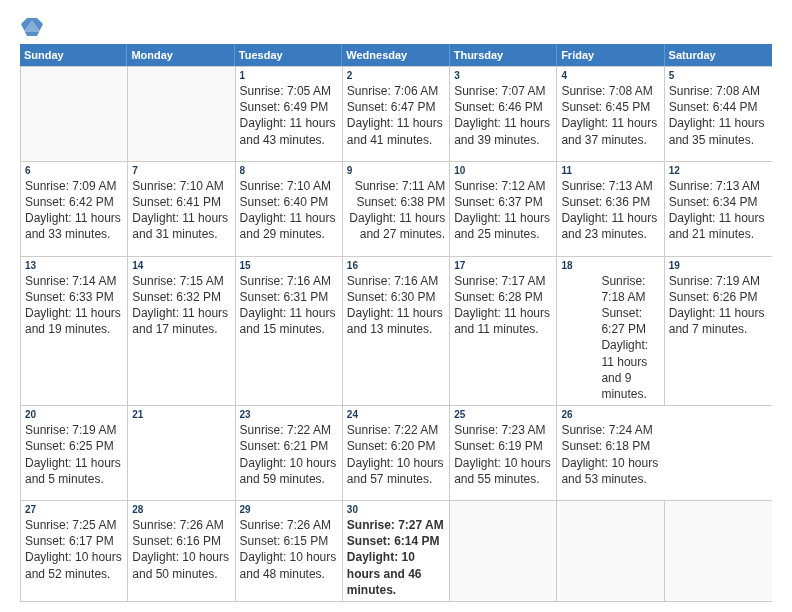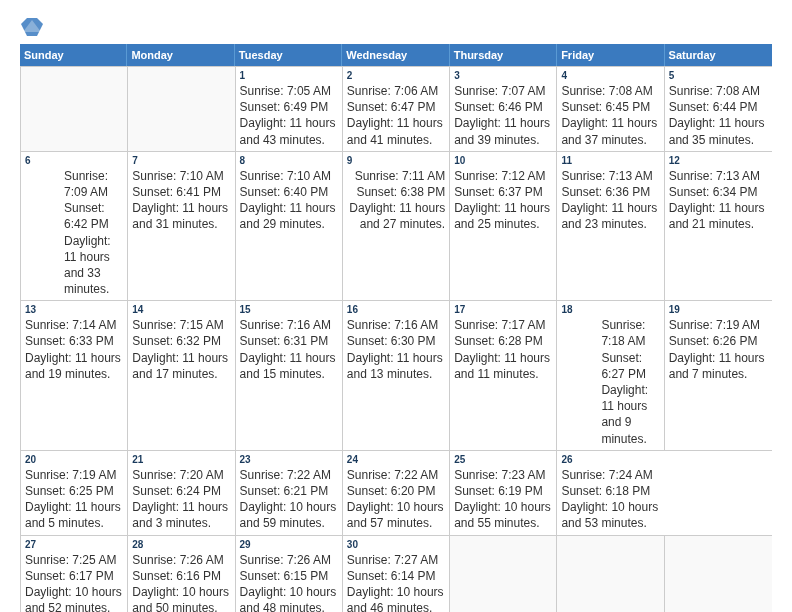--- a/index.html
+++ b/index.html
@@ -166,21 +166,21 @@
           <div class="cal-cell">
             <div class="day-num">5</div>
             <div class="cell-text" style="white-space: pre-line;">Sunrise: 7:08 AM
 Sunset: 6:44 PM
 Daylight: 11 hours and 35 minutes.</div>
           </div>
         </div>
         <div class="cal-row">
           <div class="cal-cell">
             <div class="day-num">6</div>
-            <div class="cell-text" style="white-space: pre-line; margin-left: 39px;">Sunrise: 7:09 AM
+            <div class="cell-text" style="white-space: pre-line;">Sunrise: 7:09 AM
 Sunset: 6:42 PM
 Daylight: 11 hours and 33 minutes.</div>
           </div>
           <div class="cal-cell">
             <div class="day-num">7</div>
             <div class="cell-text" style="white-space: pre-line;">Sunrise: 7:10 AM
 Sunset: 6:41 PM
 Daylight: 11 hours and 31 minutes.</div>
           </div>
           <div class="cal-cell">
@@ -260,23 +260,20 @@
         </div>
         <div class="cal-row">
           <div class="cal-cell">
             <div class="day-num">20</div>
             <div class="cell-text" style="white-space: pre-line;">Sunrise: 7:19 AM
 Sunset: 6:25 PM
 Daylight: 11 hours and 5 minutes.</div>
           </div>
           <div class="cal-cell">
             <div class="day-num">21</div>
-            <div class="cell-text" style="white-space: pre-line;">Sunrise: 7:20 AM
-Sunset: 6:24 PM
-Daylight: 11 hours and 3 minutes.</div>
           </div>
           <div class="cal-cell">
             <div class="day-num">23</div>
             <div class="cell-text" style="white-space: pre-line;">Sunrise: 7:22 AM
 Sunset: 6:21 PM
 Daylight: 10 hours and 59 minutes.</div>
           </div>
           <div class="cal-cell">
             <div class="day-num">24</div>
             <div class="cell-text" style="white-space: pre-line;">Sunrise: 7:22 AM
@@ -310,21 +307,21 @@
 Daylight: 10 hours and 50 minutes.</div>
           </div>
           <div class="cal-cell">
             <div class="day-num">29</div>
             <div class="cell-text" style="white-space: pre-line;">Sunrise: 7:26 AM
 Sunset: 6:15 PM
 Daylight: 10 hours and 48 minutes.</div>
           </div>
           <div class="cal-cell">
             <div class="day-num">30</div>
-            <div class="cell-text" style="white-space: pre-line;">Sunrise: 7:27 AM
+            <div class="cell-text" style="white-space: pre-line; font-weight: bold;">Sunrise: 7:27 AM
 Sunset: 6:14 PM
 Daylight: 10 hours and 46 minutes.</div>
           </div>
           <div class="cal-cell empty"></div>
           <div class="cal-cell empty"></div>
           <div class="cal-cell empty"></div>
         </div>
       </div>
   </div>
 </div>

